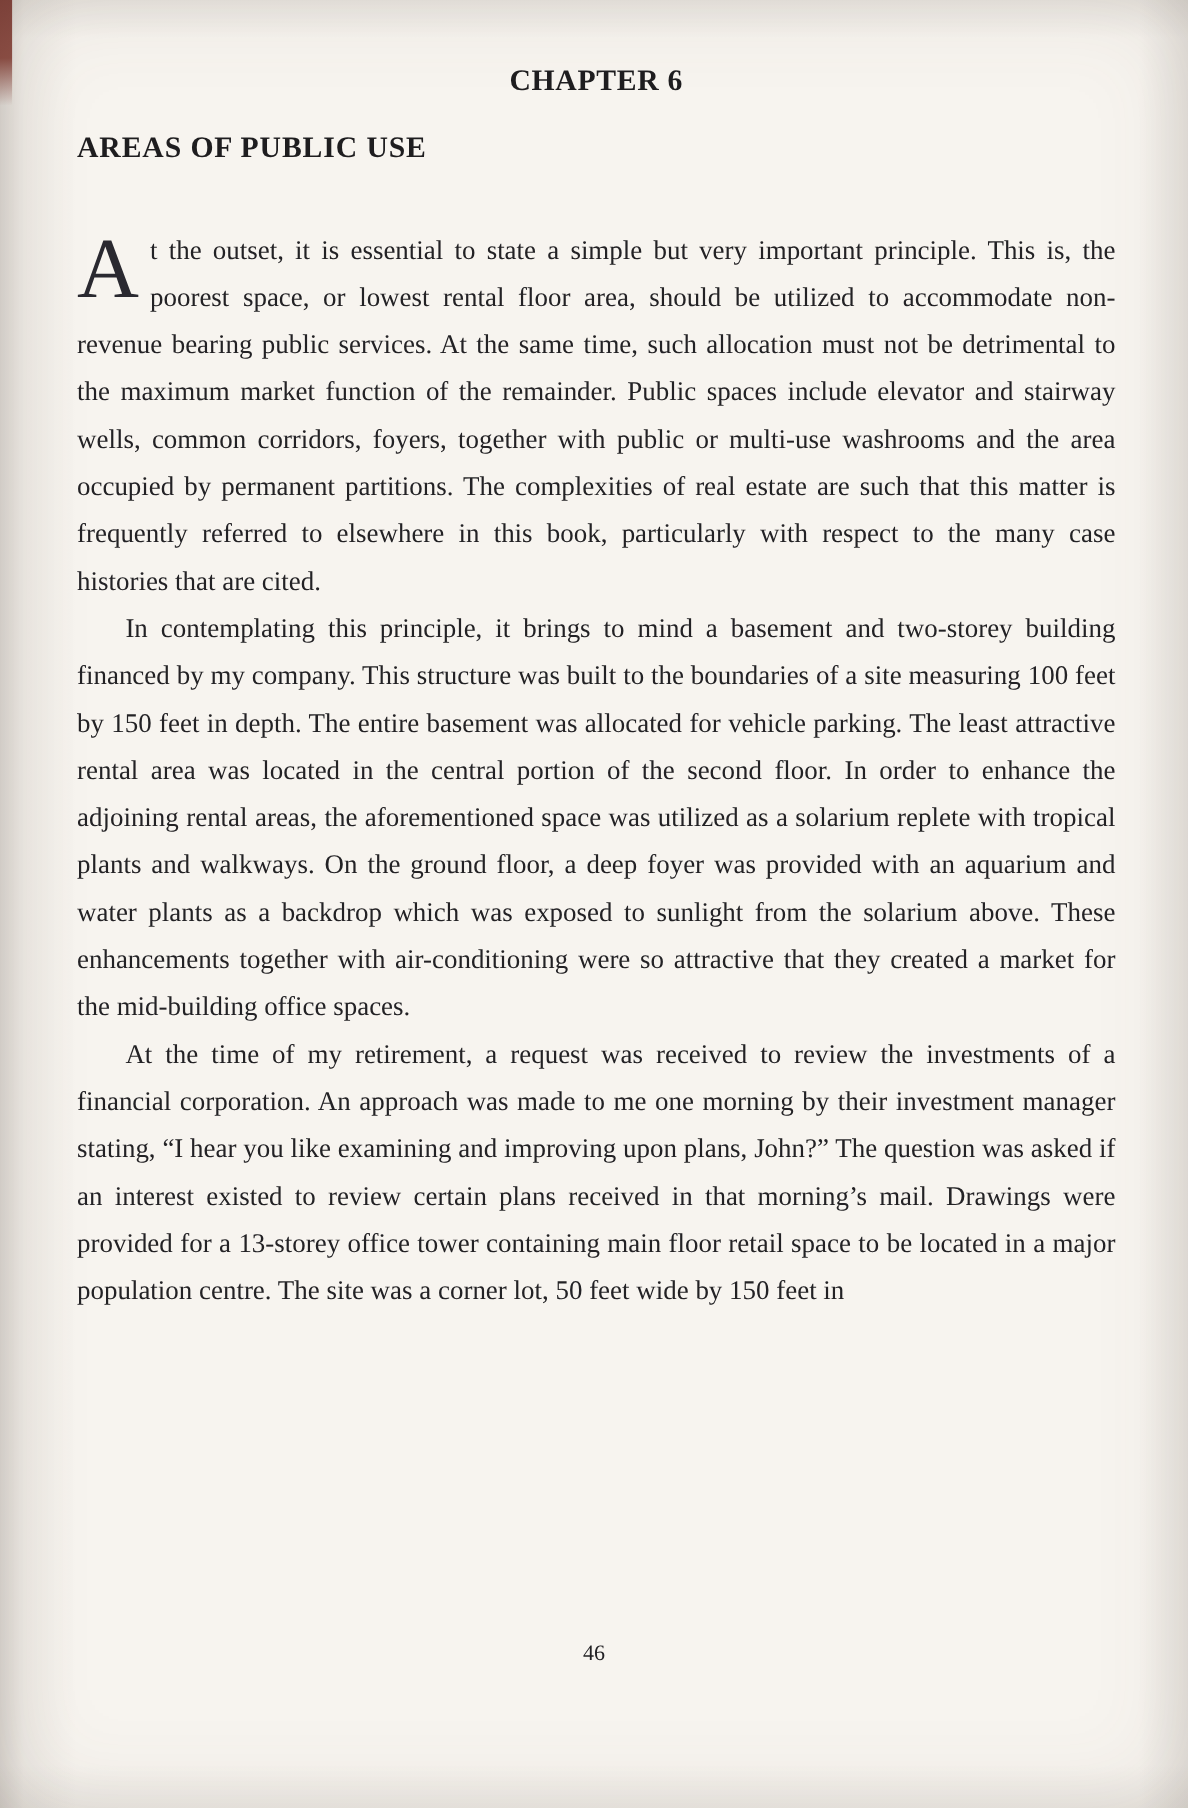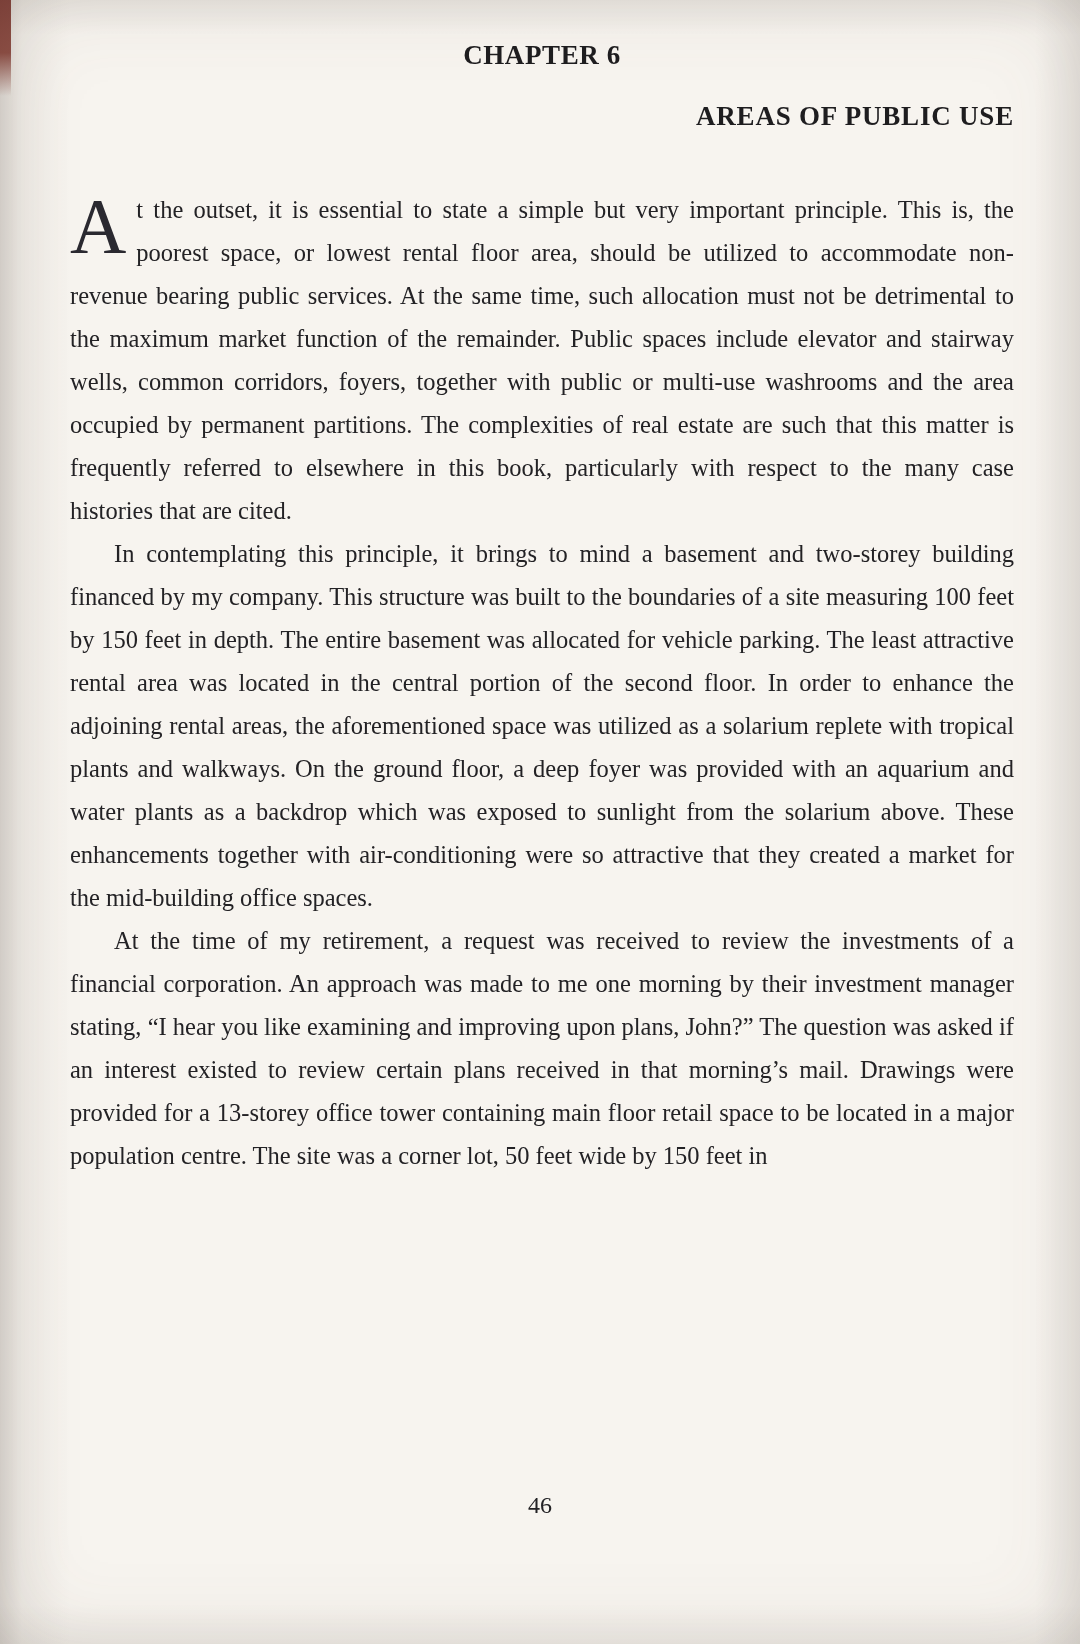--- a/index.html
+++ b/index.html
@@ -35,31 +35,31 @@
     opacity: 0.85;
   }
   .page-inner {
     position: absolute;
     left: 70px;
     right: 66px;
     top: 0;
   }
   .chapter-heading {
     margin: 0;
-    padding-top: 40px;
+    padding-top: 58px;
     text-align: center;
     font-size: 27px;
     font-weight: bold;
     letter-spacing: 0.6px;
     color: #1e1d1f;
   }
   .page-title {
     margin: 0;
     padding-top: 30px;
-    text-align: right;
+    text-align: left;
     font-size: 27px;
     font-weight: bold;
     letter-spacing: 0.8px;
     color: #1e1d1f;
   }
   .body-text {
     margin-top: 56px;
     color: #232225;
   }
   .body-text p {
@@ -78,21 +78,21 @@
     line-height: 64px;
     padding: 6px 10px 0 0;
     color: #2a2930;
   }
   .page-number {
     position: absolute;
     left: 0;
     right: 0;
     top: 1492px;
     text-align: center;
-    font-size: 24px;
+    font-size: 20px;
     color: #232225;
   }
 </style>
 </head>
 <body>
 
 <div class="scan-page">
   <div class="spine-artifact"></div>
 
   <div class="page-inner">

